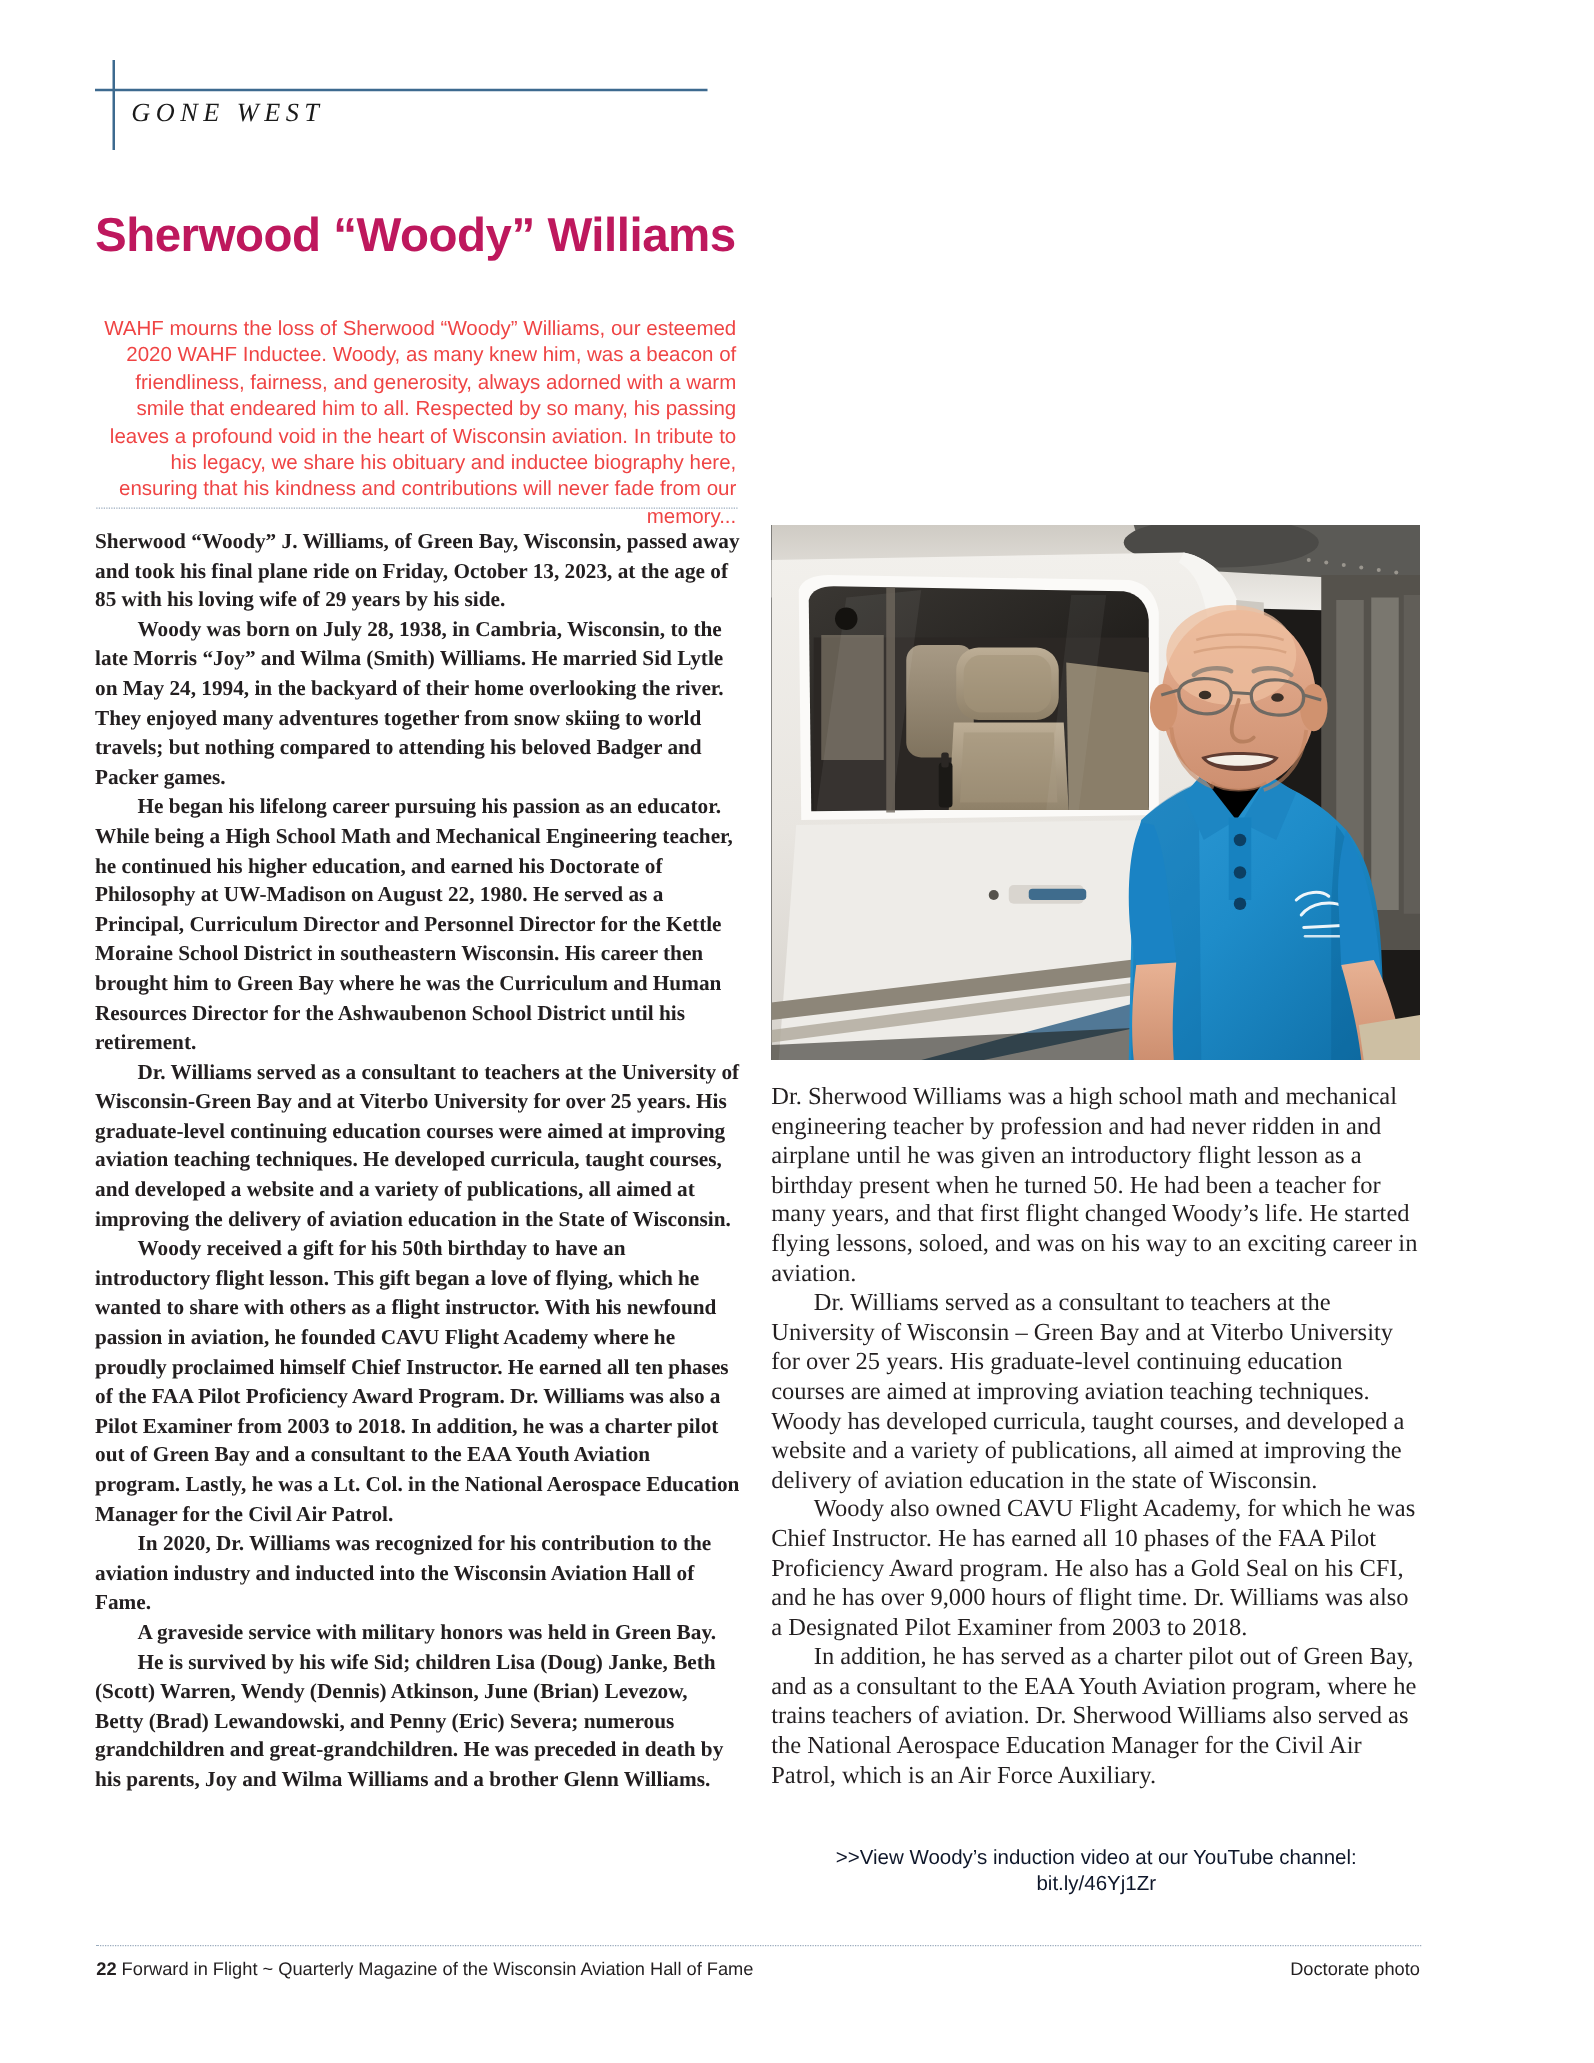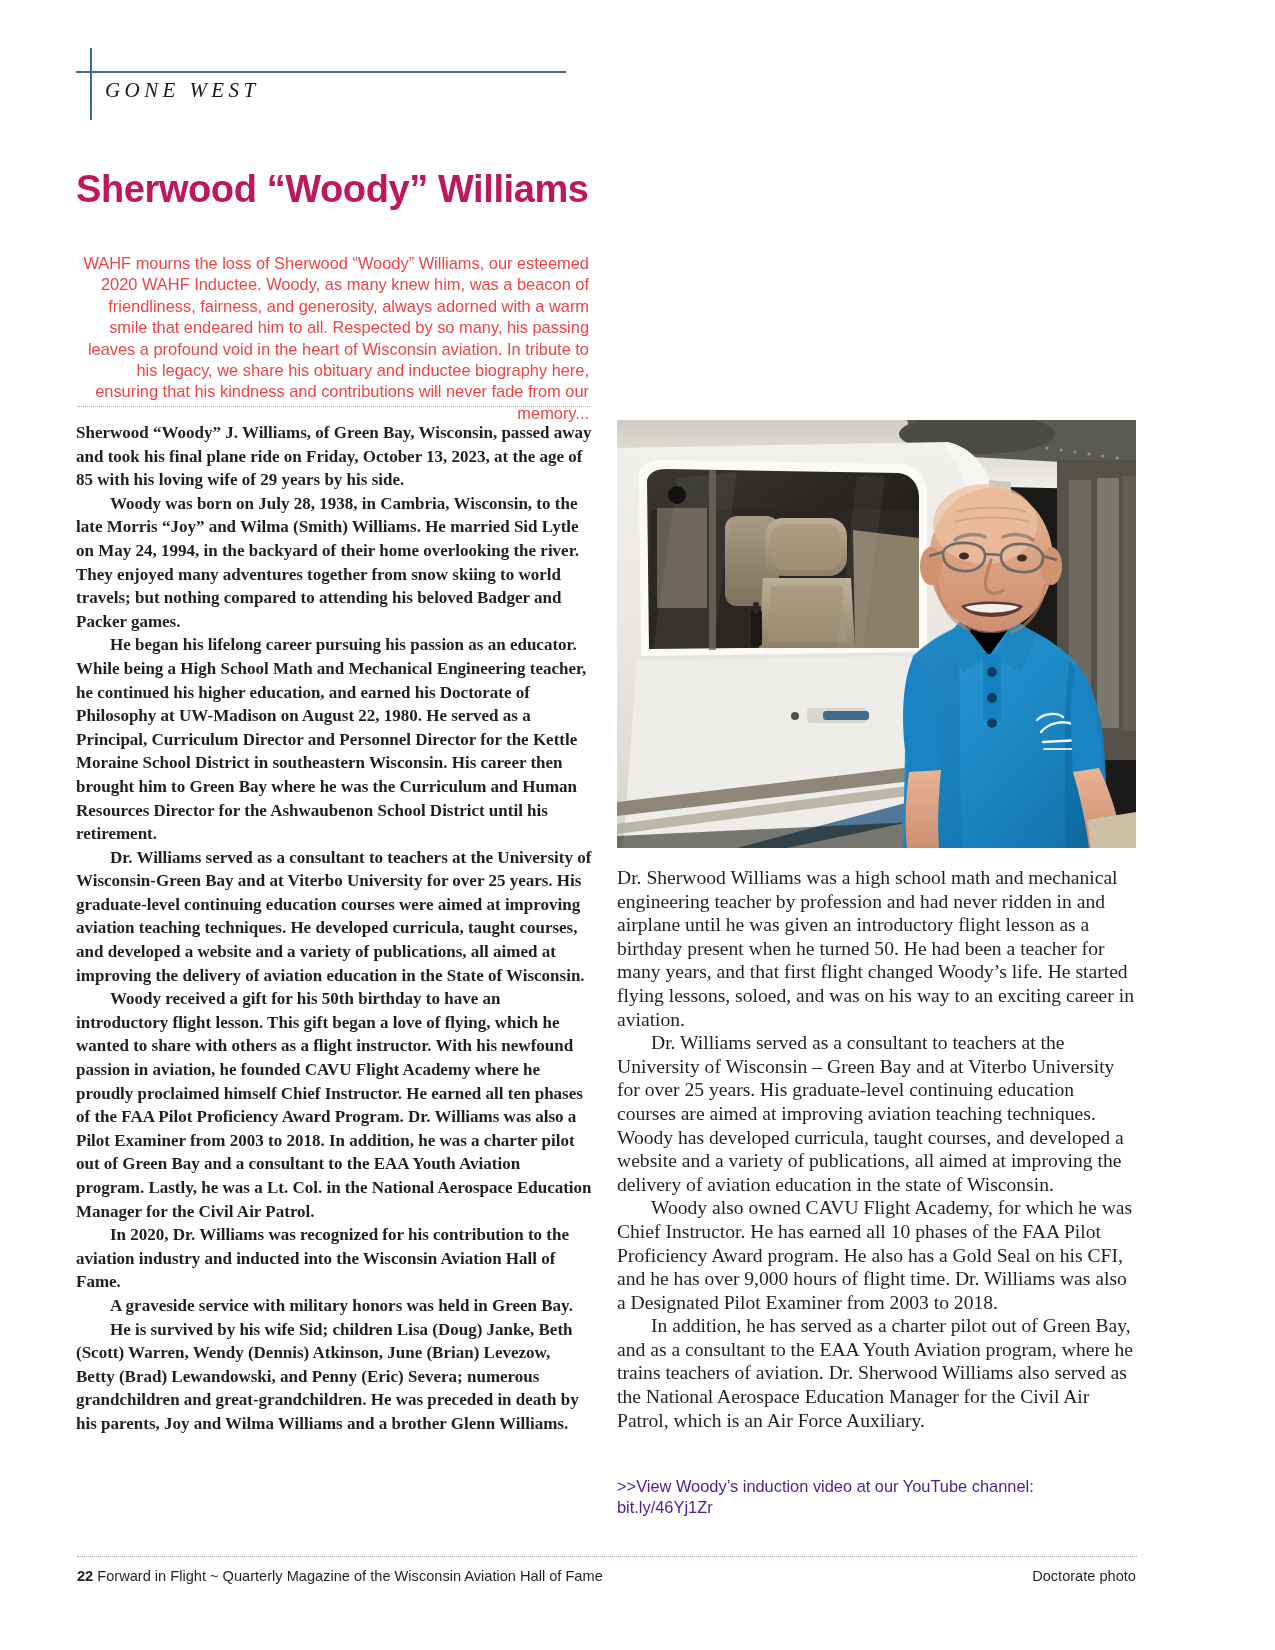--- a/index.html
+++ b/index.html
@@ -146,21 +146,22 @@
   }
 
   .yt-link {
     position: absolute;
     left: 617px;
     top: 1476px;
     width: 520px;
     font-family: "Liberation Sans", sans-serif;
     font-size: 16.4px;
     line-height: 21.4px;
-    color: #4c1d95;
+    color: #0f172a;
+    text-align: center;
   }
 
   
   .photo {
     position: absolute;
     left: 617px;
     top: 420px;
     width: 519px;
     height: 428px;
     overflow: hidden;

